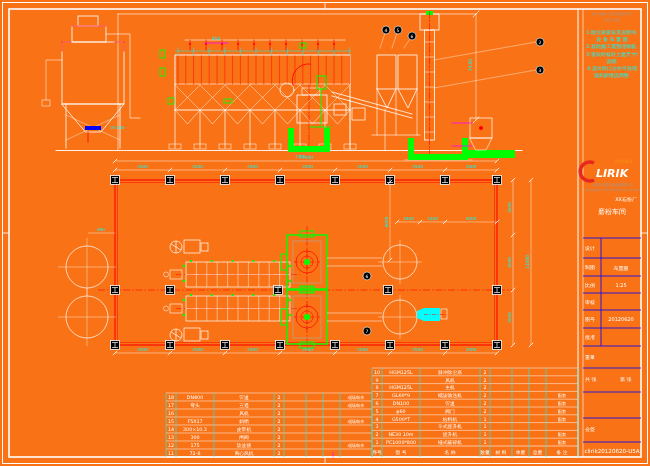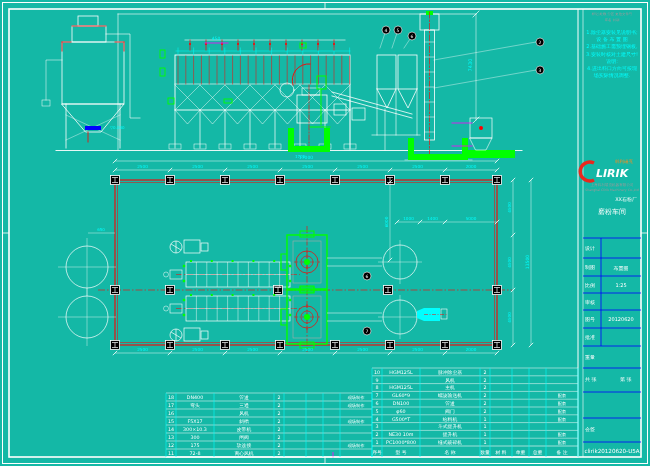--- a/index.html
+++ b/index.html
@@ -1,16 +1,16 @@
 <!DOCTYPE html>
 <html><head>
 <meta charset="utf-8">
 <style>
   html,body{margin:0;padding:0;background:#000;}
-  #stage{position:relative;width:650px;height:466px;background:#14b8a6;overflow:hidden;
+  #stage{position:relative;width:650px;height:466px;background:#f97316;overflow:hidden;
          font-family:"DejaVu Sans",sans-serif;}
   svg{position:absolute;left:0;top:0;}
   svg text{font-family:"DejaVu Sans",sans-serif;}
 </style>
 </head>
 <body>
 
 <div id="stage">
 <svg id="cad" width="650" height="466" viewBox="0 0 650 466">
 

